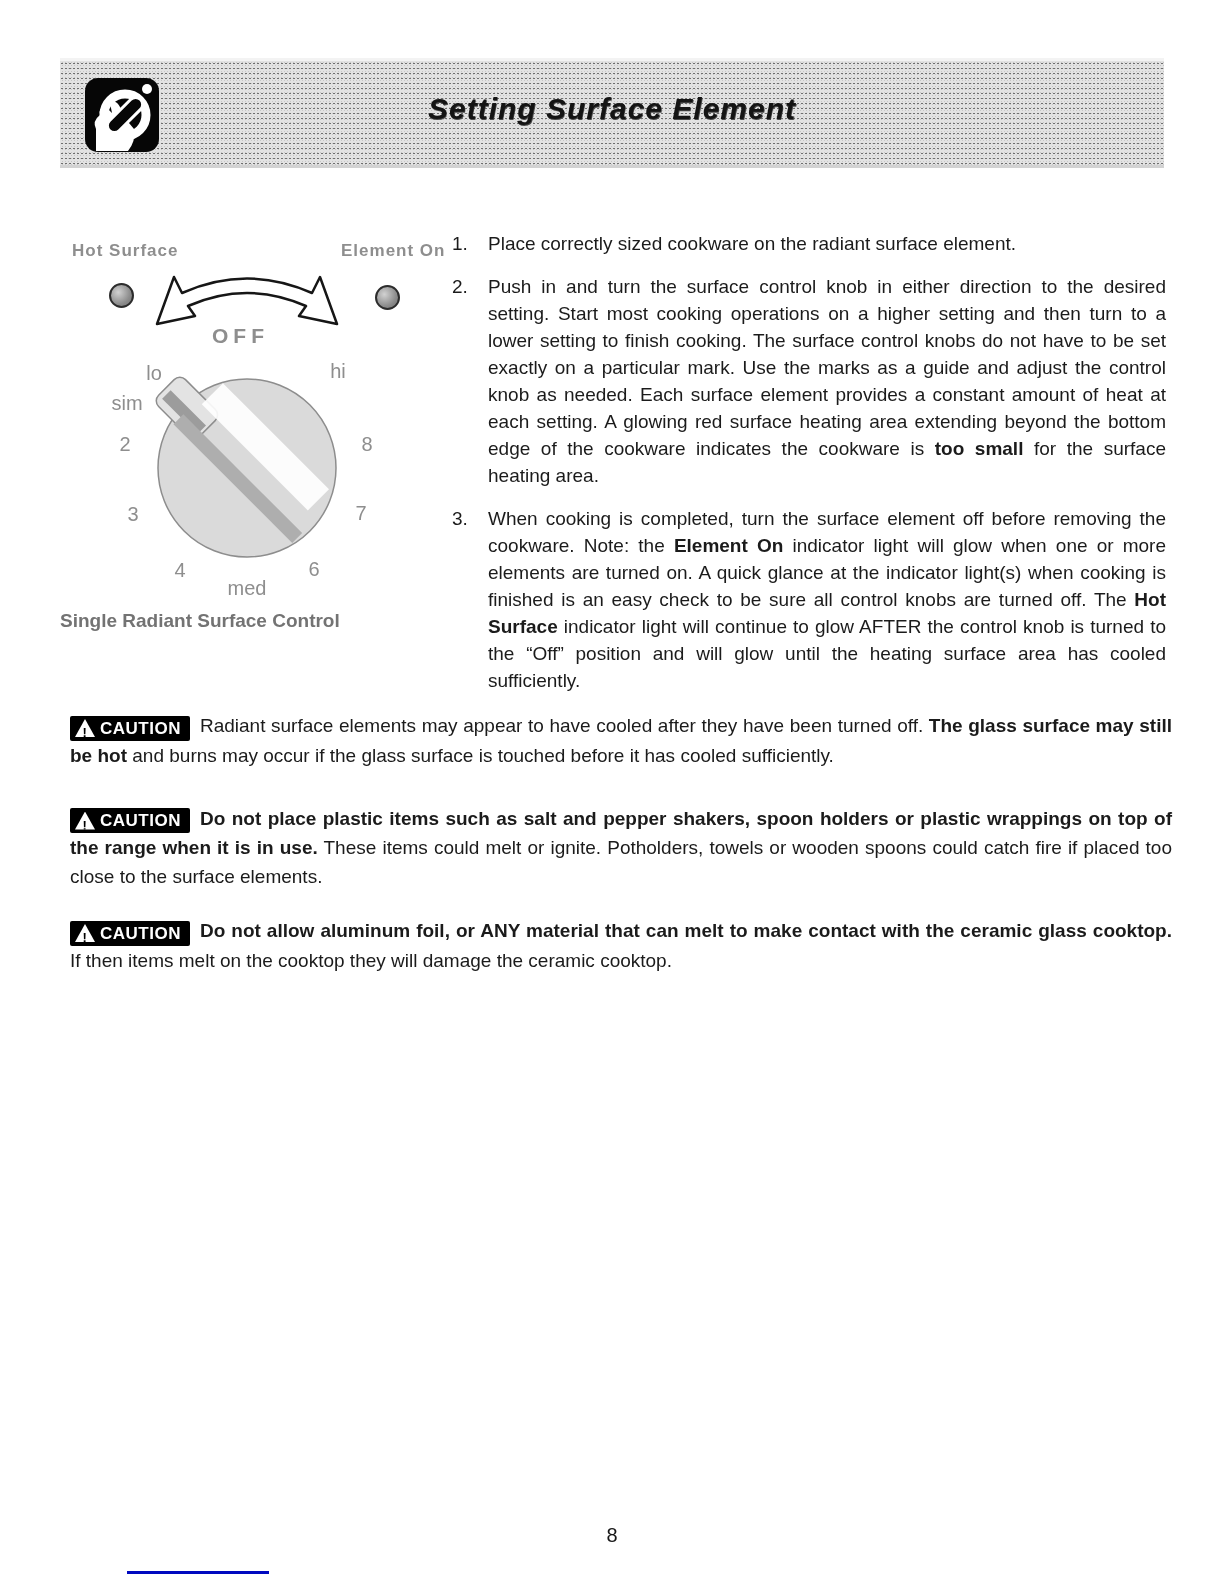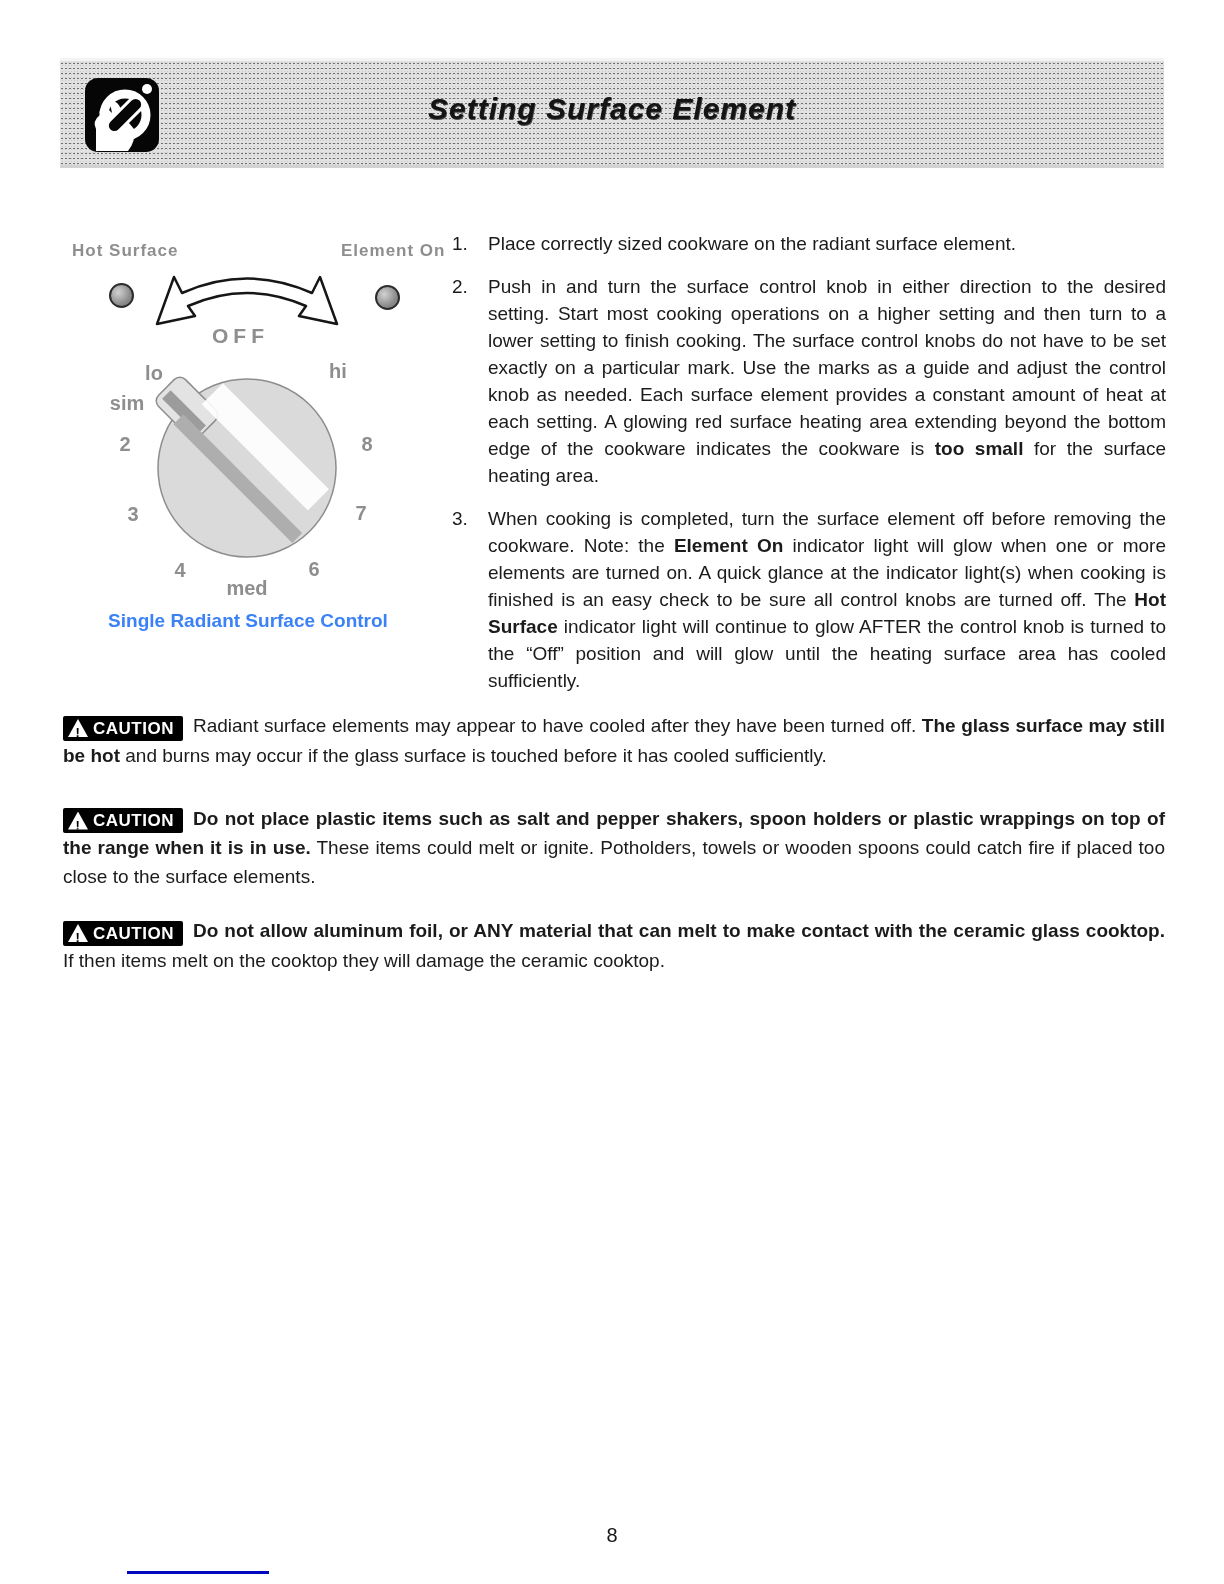--- a/index.html
+++ b/index.html
@@ -41,39 +41,39 @@
   .lbl-off{left:212px;top:324px;font-size:21px;letter-spacing:5px;}
   .dot{
     position:absolute;width:21px;height:21px;border-radius:50%;
     border:2px solid #2c2c2c;
     background:radial-gradient(circle at 35% 35%, #d2d2d2, #8d8d8d 60%, #6e6e6e);
   }
   .dot-left{left:109px;top:283px;}
   .dot-right{left:375px;top:285px;}
   .arrow-svg{position:absolute;left:150px;top:266px;width:194px;height:66px;}
   .knob-svg{position:absolute;left:139px;top:351px;width:225px;height:232px;}
-  .dial{position:absolute;transform:translate(-50%,-50%);color:#8e8e8e;font-weight:bold;font-size:20px;}
+  .dial{position:absolute;transform:translate(-50%,-50%);color:#8e8e8e;font-weight:normal;font-size:20px;}
   .d-lo{left:154px;top:373px;}  .d-hi{left:338px;top:371px;}
   .d-sim{left:127px;top:403px;} .d-2{left:125px;top:444px;}
   .d-8{left:367px;top:444px;}   .d-3{left:133px;top:514px;}
   .d-7{left:361px;top:513px;}   .d-4{left:180px;top:570px;}
   .d-6{left:314px;top:569px;}   .d-med{left:247px;top:588px;}
   .knob-caption{
-    position:absolute;left:60px;top:610px;width:376px;text-align:center;
-    font-size:19px;font-weight:bold;color:#3b82f6;
+    position:absolute;left:60px;top:610px;width:376px;
+    font-size:19px;font-weight:bold;color:#737373;
   }
 
   
   .steps{position:absolute;left:452px;top:230px;width:714px;font-size:19px;line-height:27px;}
   .step{display:flex;margin-bottom:16px;}
   .step-num{flex:0 0 36px;width:36px;}
   .step-body{flex:1;text-align:justify;}
 
   
-  .cautions{position:absolute;left:63px;top:692px;width:1102px;font-size:19px;line-height:29px;}
+  .cautions{position:absolute;left:70px;top:692px;width:1102px;font-size:19px;line-height:29px;}
   .caution{text-align:justify;}
   .caution.gap-lg{margin-bottom:34px;}
   .caution.gap-md{margin-bottom:25px;}
   .caution-label{
     display:inline-flex;align-items:center;gap:5px;background:#000;color:#fff;
     height:25px;padding:0 9px 0 5px;margin-right:10px;vertical-align:-5px;
     border-radius:2px;font-weight:bold;font-size:17px;letter-spacing:0.5px;line-height:25px;
   }
   .tri{position:relative;display:inline-block;width:20px;height:18px;background:#fff;
        clip-path:polygon(50% 0,100% 100%,0 100%);}

